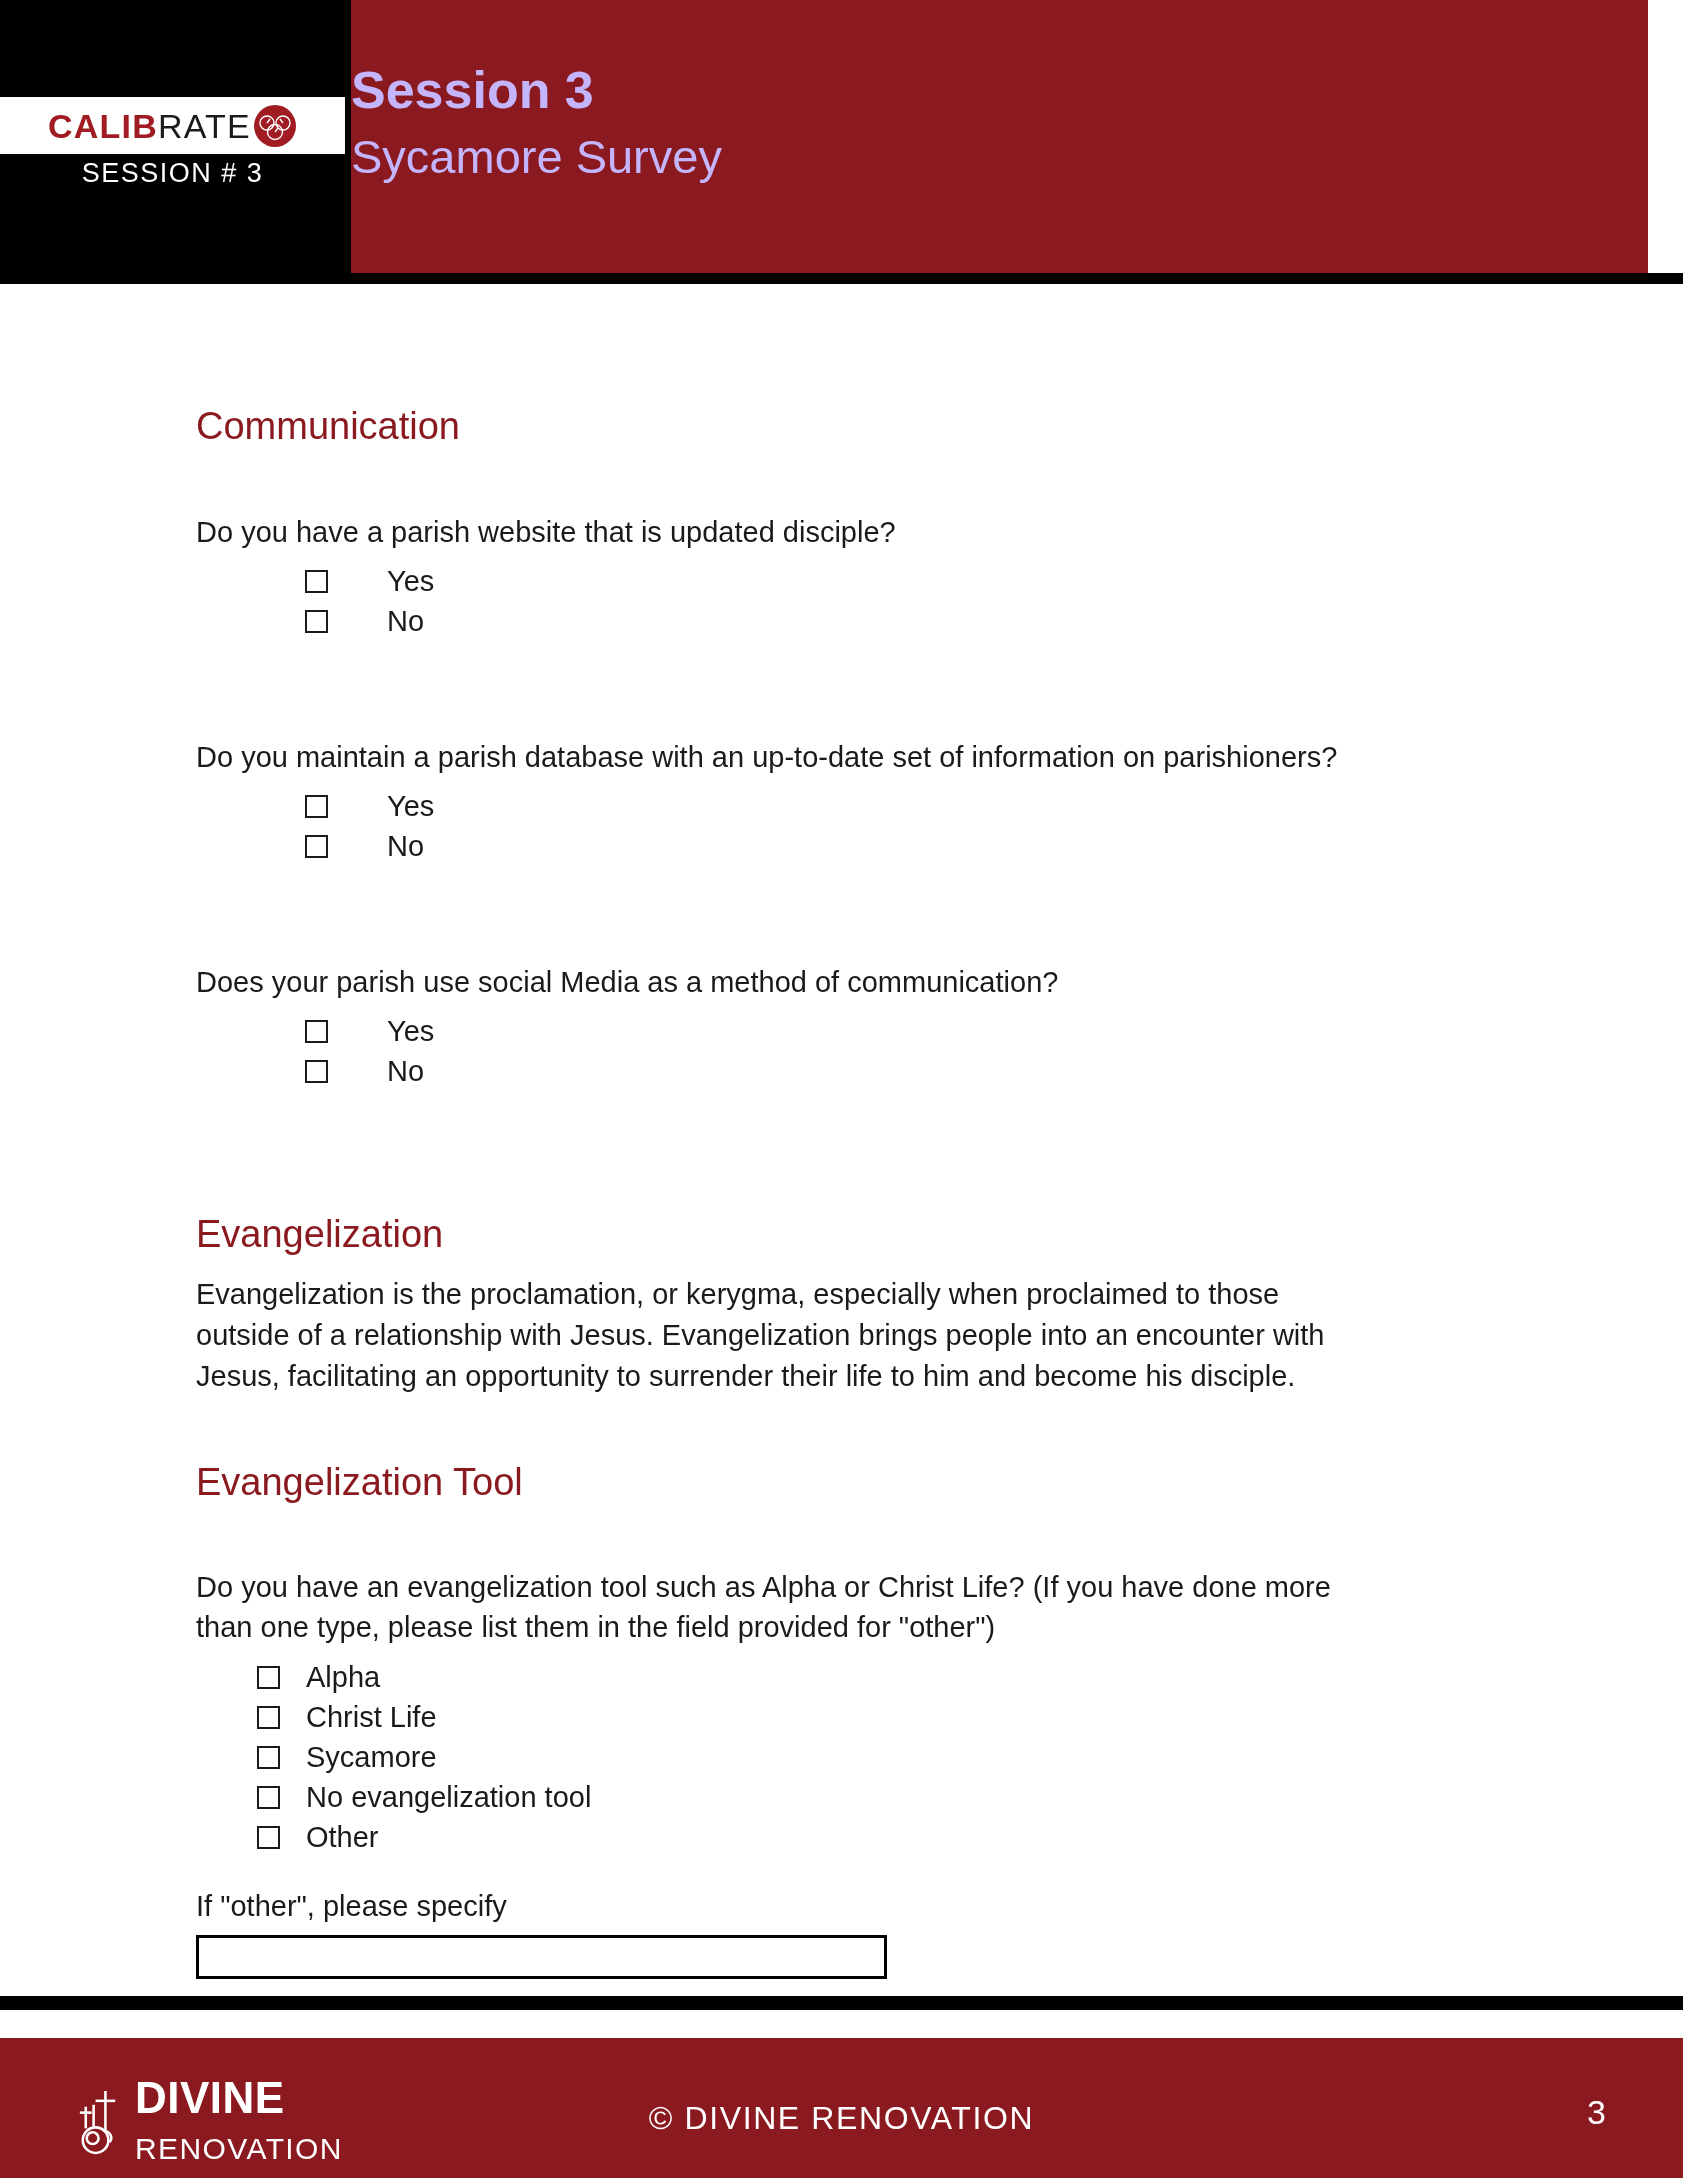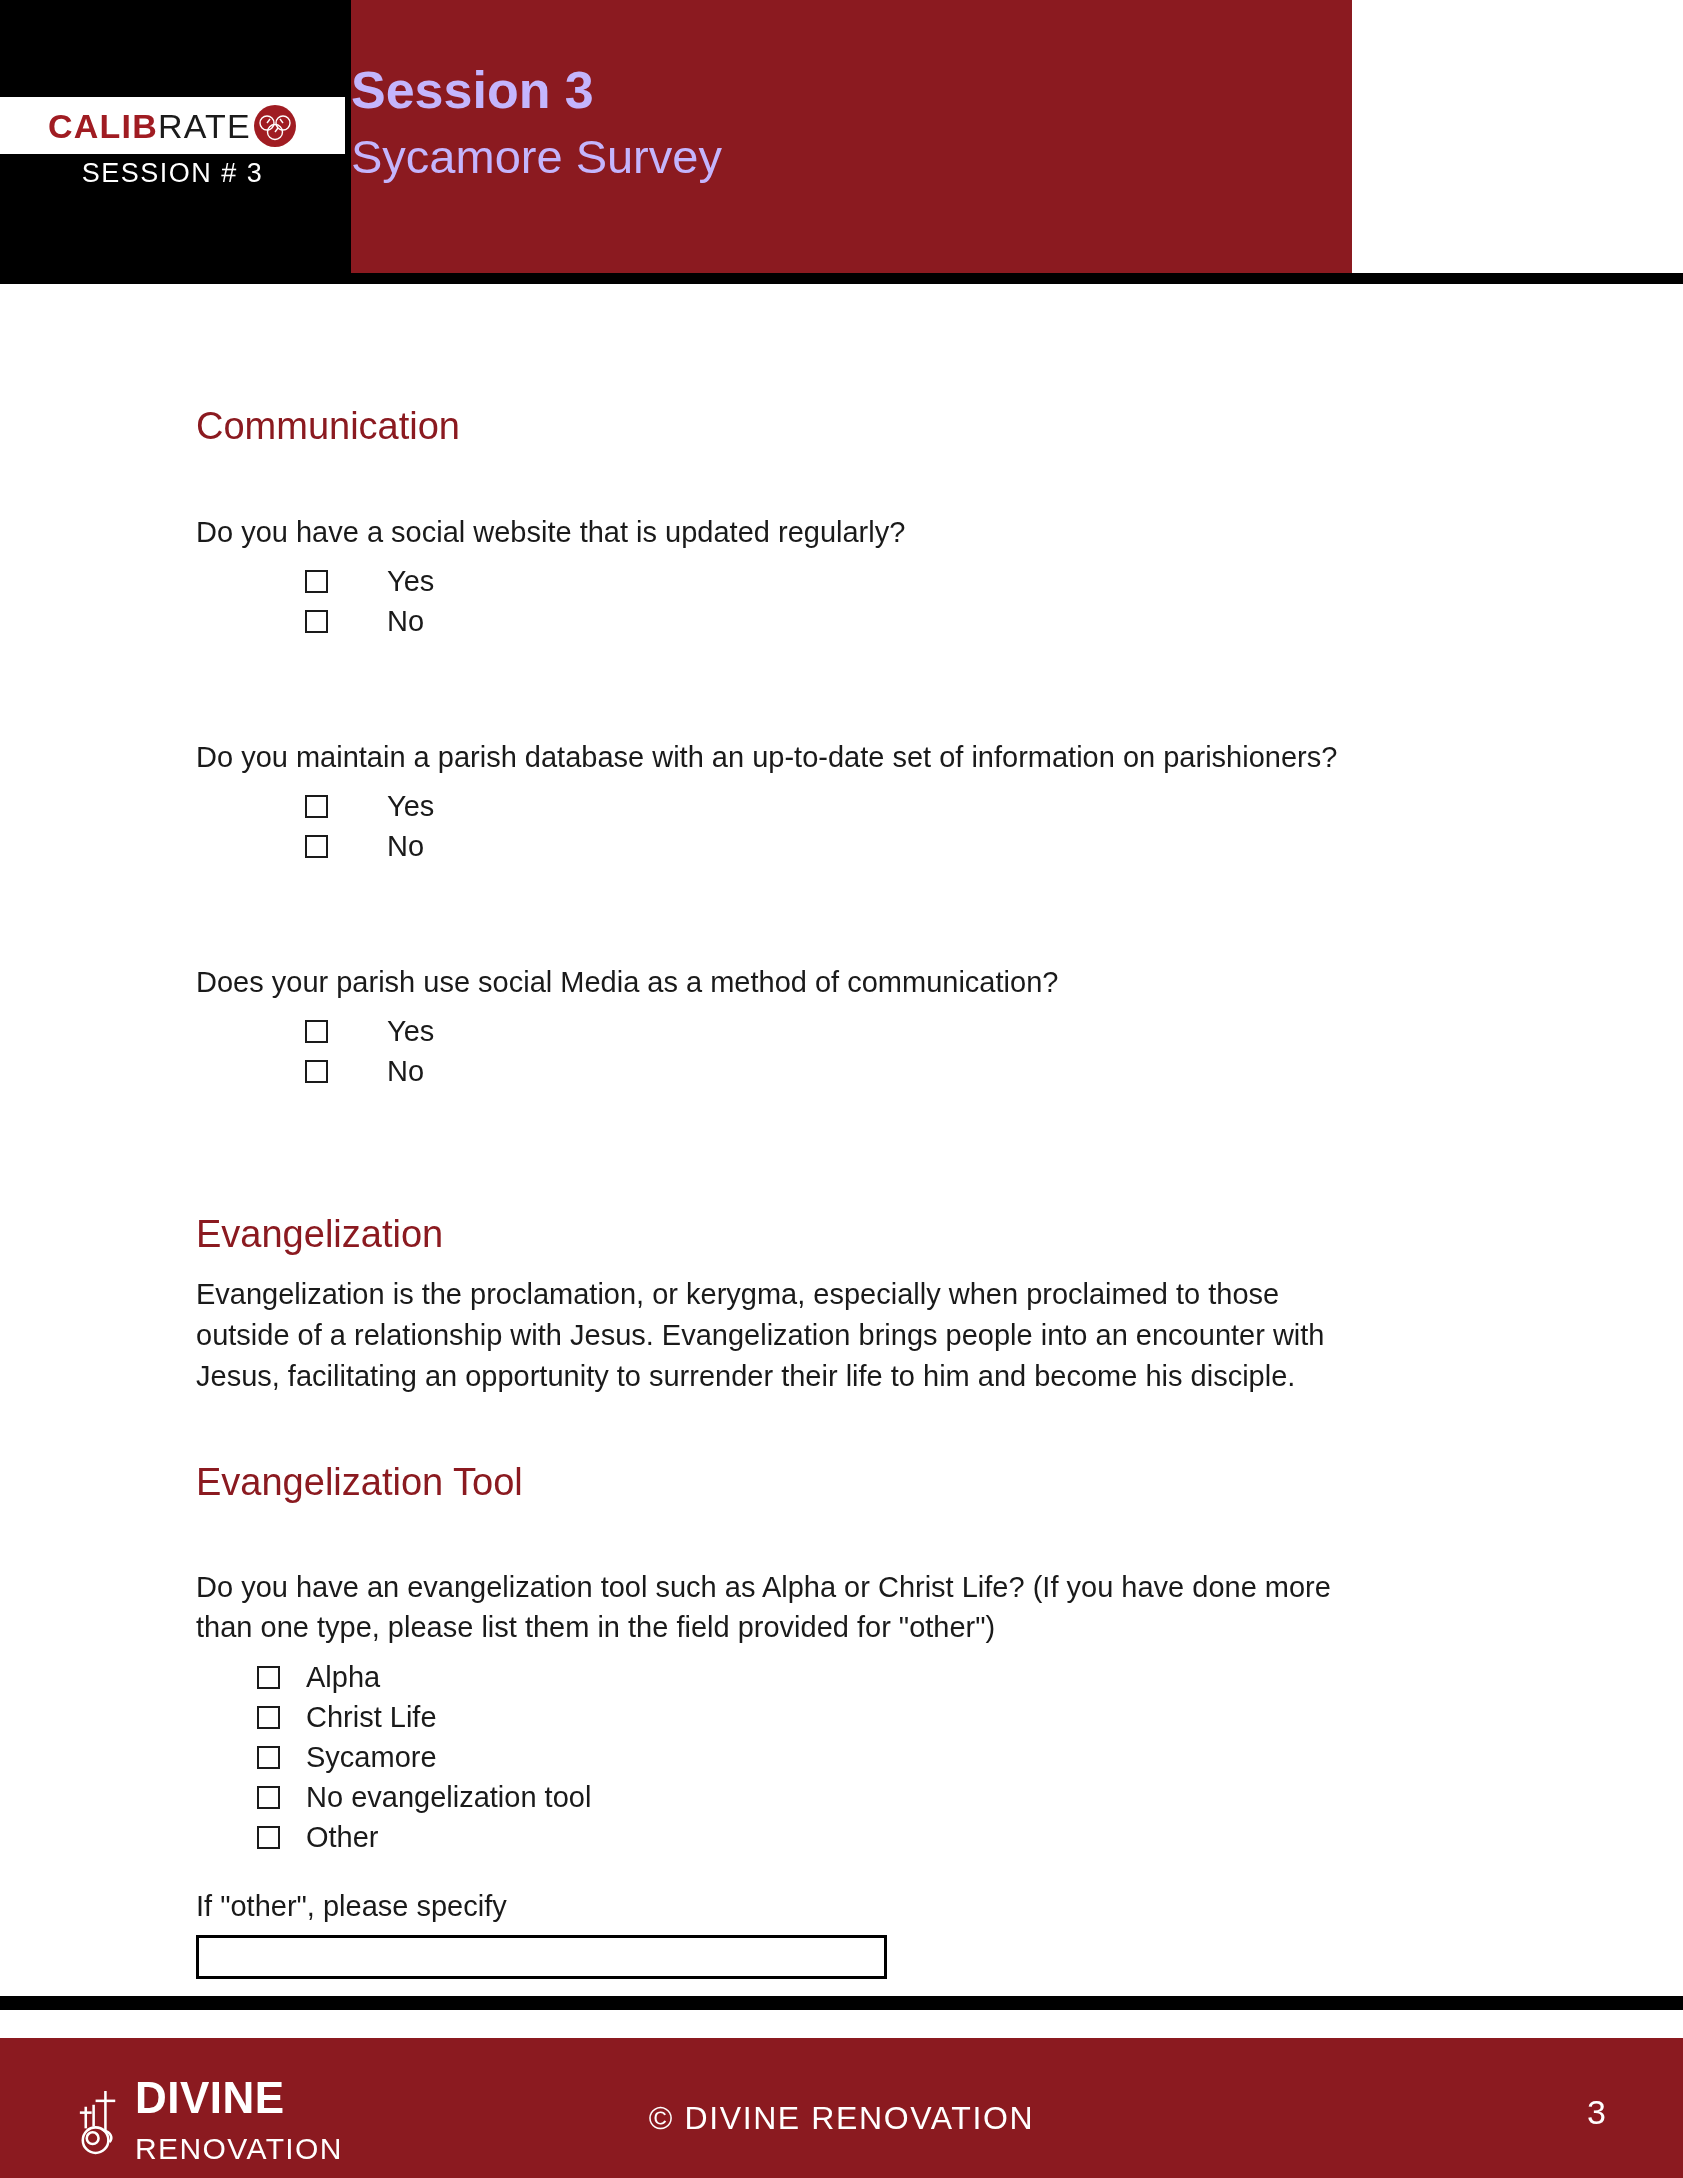--- a/index.html
+++ b/index.html
@@ -9,21 +9,21 @@
     height: 2178px;
     background: #ffffff;
     font-family: "Liberation Sans", sans-serif;
     position: relative;
     overflow: hidden;
   }
 
   
   .header {
     position: relative;
-    width: 1352px;
+    width: 1648px;
     height: 273px;
     background: #8b1a20;
     overflow: hidden;
   }
 
   .header-black-block {
     position: absolute;
     left: 0;
     top: 0;
     width: 351px;
@@ -293,21 +293,21 @@
 </div>
 <div class="header-bottom-rule"></div>
 
 <div class="content">
 
   <h2 class="section-heading">Communication</h2>
 
   <div class="spacer-md"></div>
 
   <div>
-    <p class="question">Do you have a social website that is updated regularly?</p>
+    <p class="question">Do you have a parish website that is updated disciple?</p>
     <ul class="options options-yesno">
       <li class="option-row">
         <span class="checkbox"></span>
         <span class="option-label">Yes</span>
       </li>
       <li class="option-row">
         <span class="checkbox"></span>
         <span class="option-label">No</span>
       </li>
     </ul>

